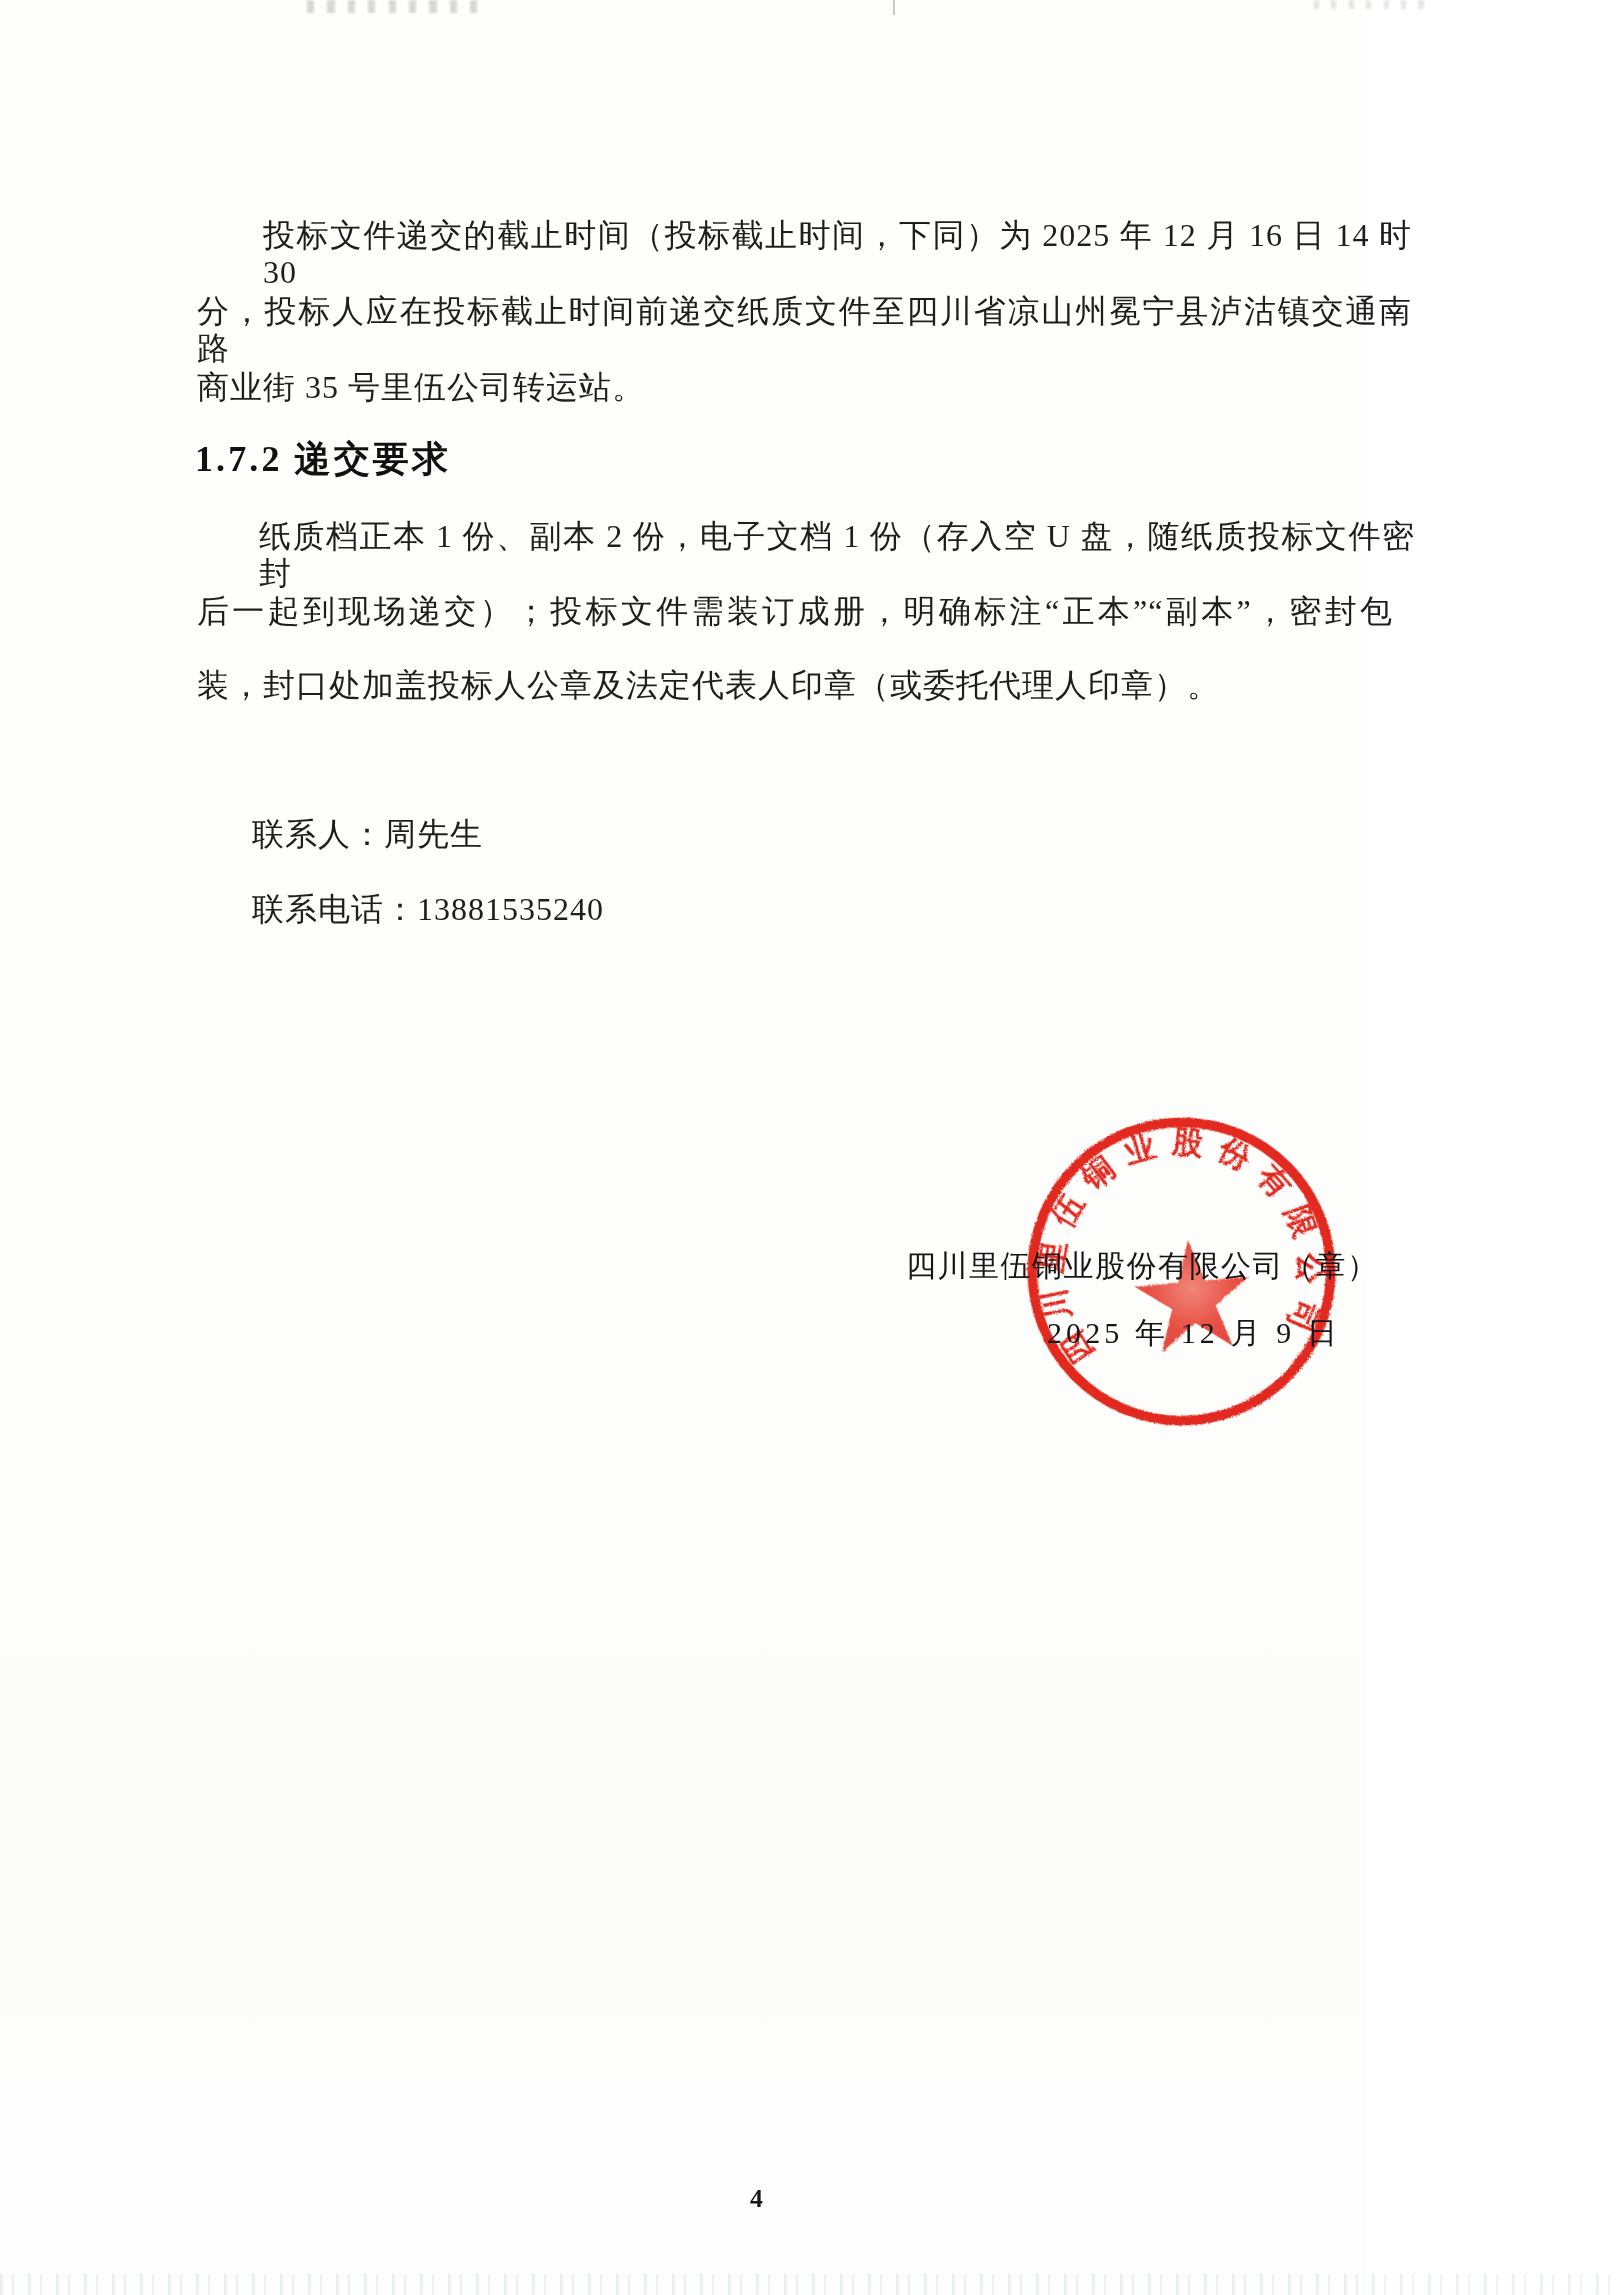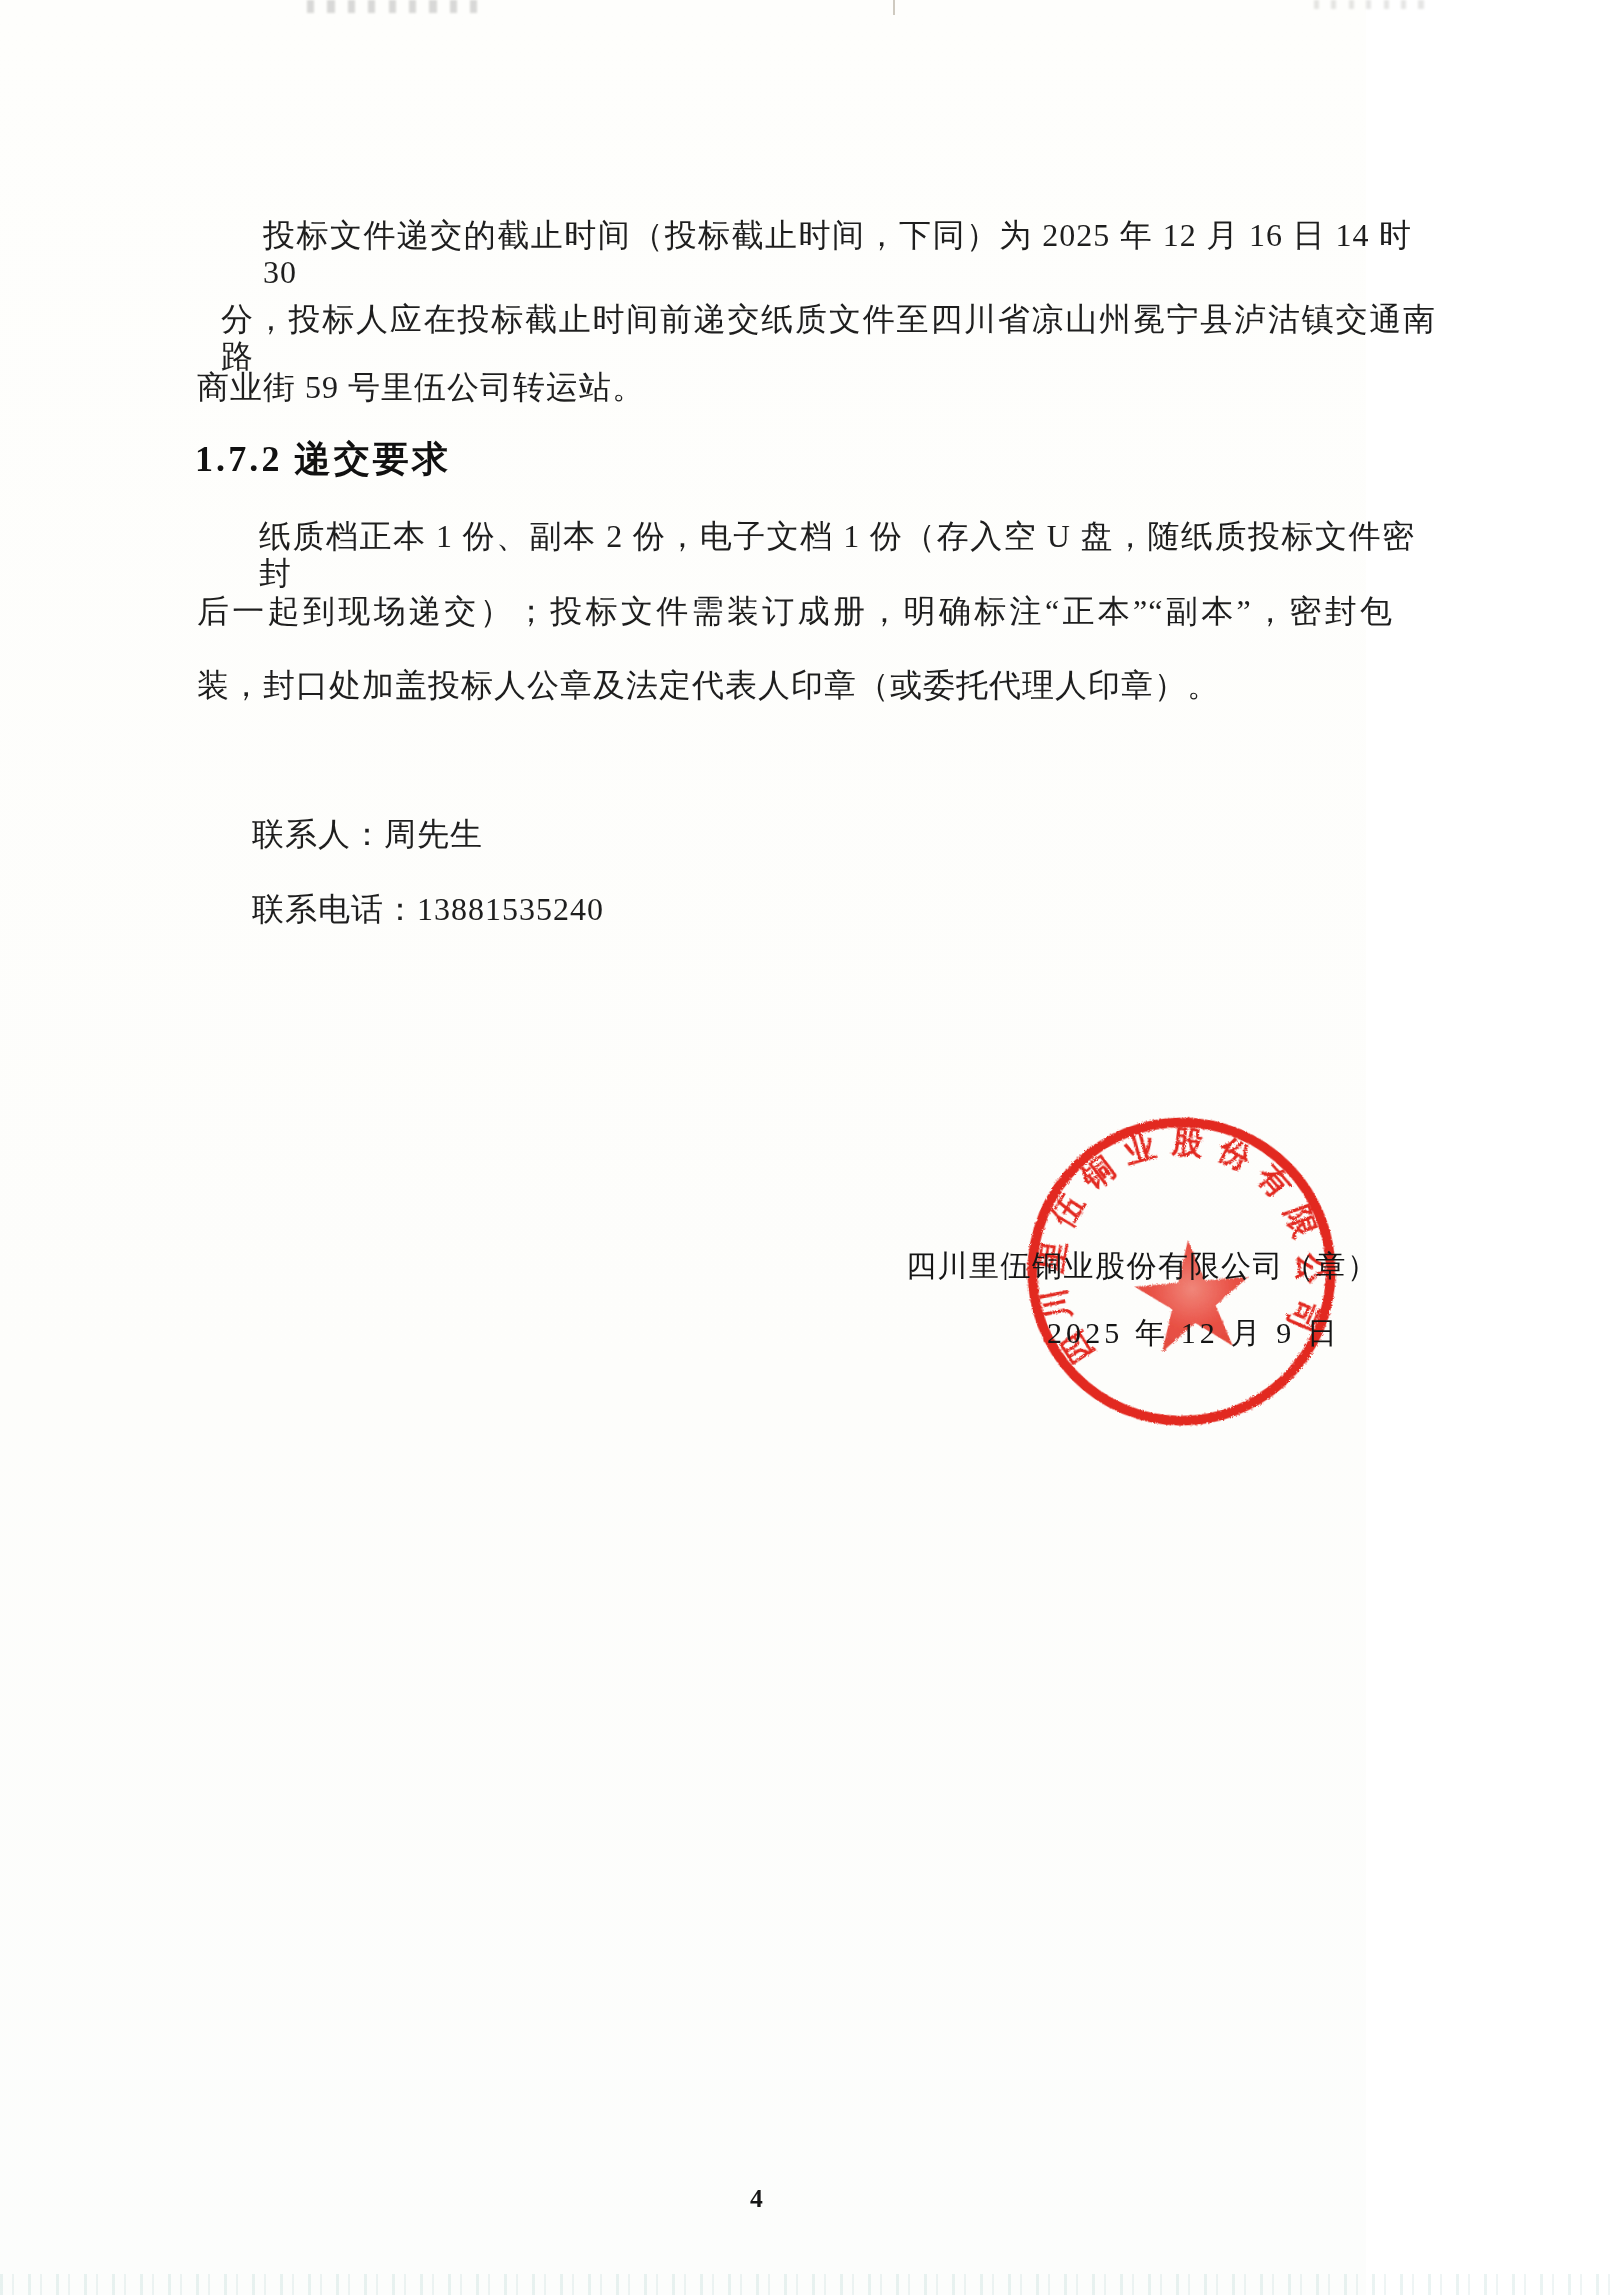--- a/index.html
+++ b/index.html
@@ -86,22 +86,22 @@
 <body>
 
 <div class="page">
 
   <div class="artifact art-top-smudge"></div>
   <div class="artifact art-top-line"></div>
   <div class="artifact art-top-right"></div>
   <div class="artifact art-bottom-band"></div>
 
   <div class="line just" style="left:263px; top:217px; width:1149px;">投标文件递交的截止时间（投标截止时间，下同）为 2025 年 12 月 16 日 14 时 30</div>
-  <div class="line just" style="left:197px; top:301px; width:1215px;margin-left:24px;">分，投标人应在投标截止时间前递交纸质文件至四川省凉山州冕宁县泸沽镇交通南路</div>
-  <div class="line" style="left:197px; top:369px;">商业街 59 号里伍公司转运站。</div>
+  <div class="line just" style="left:197px; top:293px; width:1215px;">分，投标人应在投标截止时间前递交纸质文件至四川省凉山州冕宁县泸沽镇交通南路</div>
+  <div class="line" style="left:197px; top:369px;">商业街 35 号里伍公司转运站。</div>
 
   <div class="heading h-sub" style="left:195px; top:435px;">1.7.2 递交要求</div>
 
   <div class="line just" style="left:259px; top:518px; width:1156px;">纸质档正本 1 份、副本 2 份，电子文档 1 份（存入空 U 盘，随纸质投标文件密封</div>
   <div class="line just" style="left:197px; top:593px; width:1196px;">后一起到现场递交）；投标文件需装订成册，明确标注“正本”“副本”，密封包</div>
   <div class="line" style="left:197px; top:667px;">装，封口处加盖投标人公章及法定代表人印章（或委托代理人印章）。</div>
 
 
   <div class="line" style="left:252px; top:816px;">联系人：周先生</div>
   <div class="line" style="left:252px; top:891px;">联系电话：13881535240</div>

